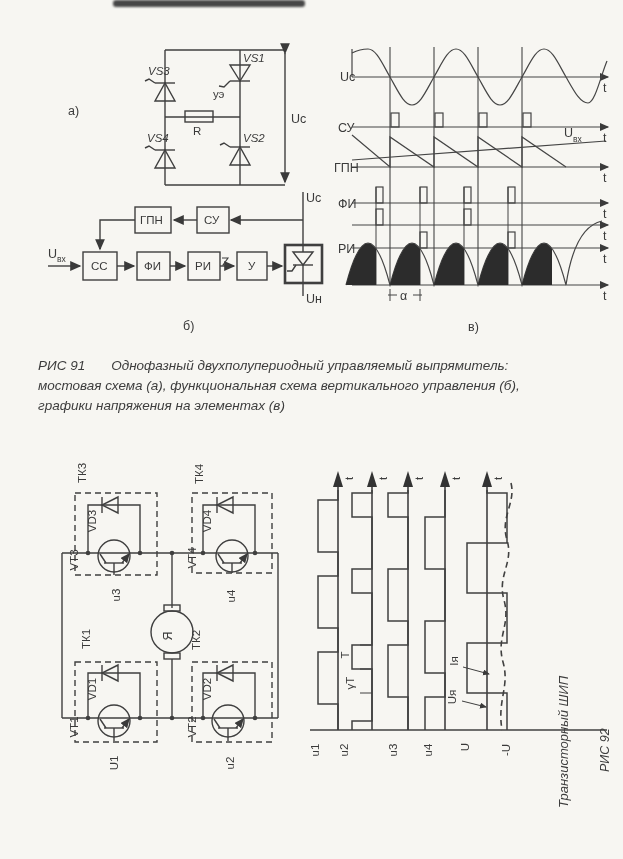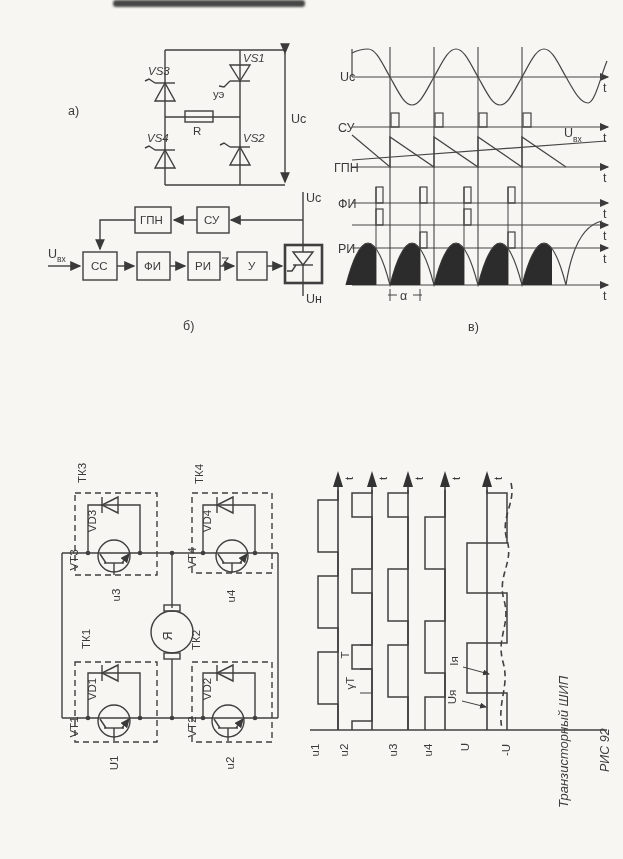--- a/index.html
+++ b/index.html
@@ -213,20 +213,25 @@
     <text class="lbl-big" x="265" y="59">t</text>
     <text class="lbl-big" x="265" y="109">t</text>
     <text class="lbl-big" x="265" y="149">t</text>
     <text class="lbl-big" x="265" y="185">t</text>
     <text class="lbl-big" x="265" y="207">t</text>
     <text class="lbl-big" x="265" y="230">t</text>
     <text class="lbl-big" x="265" y="267">t</text>
     <text class="lbl-big" x="130" y="298">в)</text>
   </svg>
 
+  <div class="cap91">
+    <div><span class="num">РИС 91</span><span>Однофазный  двухполупериодный  управляемый  выпрямитель:</span></div>
+    <div>мостовая  схема  (а),  функциональная  схема  вертикального  управления  (б),</div>
+    <div>графики  напряжения  на  элементах  (в)</div>
+  </div>
 
   <svg style="left:30px;top:448px;" width="285" height="345" viewBox="0 0 285 345">
     <defs>
       <marker id="mD" markerWidth="8" markerHeight="8" refX="6" refY="3" orient="auto">
         <path d="M0,0 L7,3 L0,6 Z" fill="#3a3a3a"></path>
       </marker>
     </defs>
     <g stroke="#3f3f3f" stroke-width="1.4" fill="none">
 
       <line x1="32" y1="105" x2="248" y2="105"></line>

